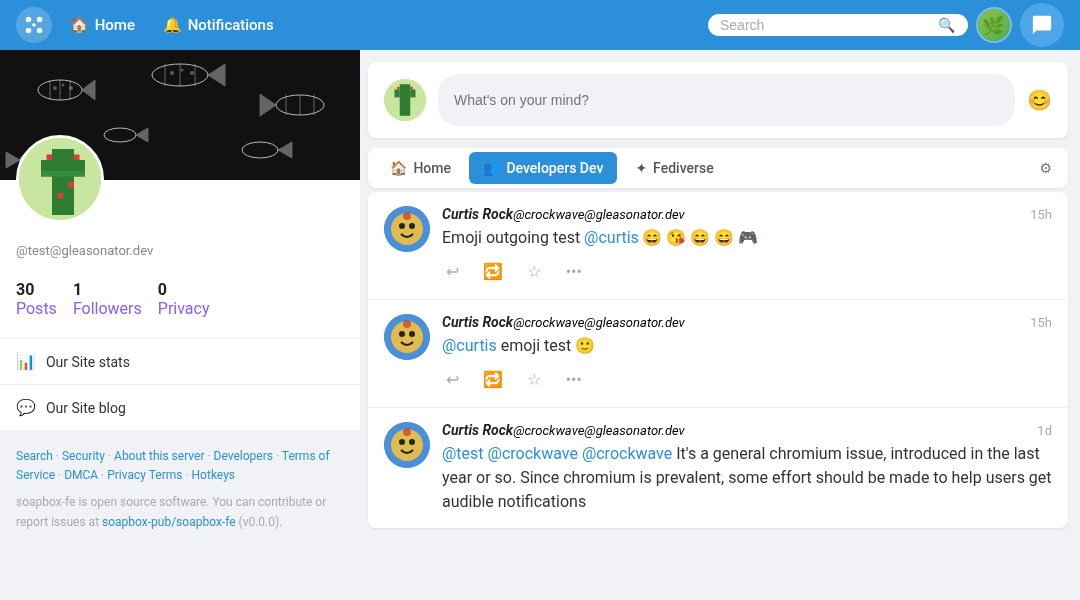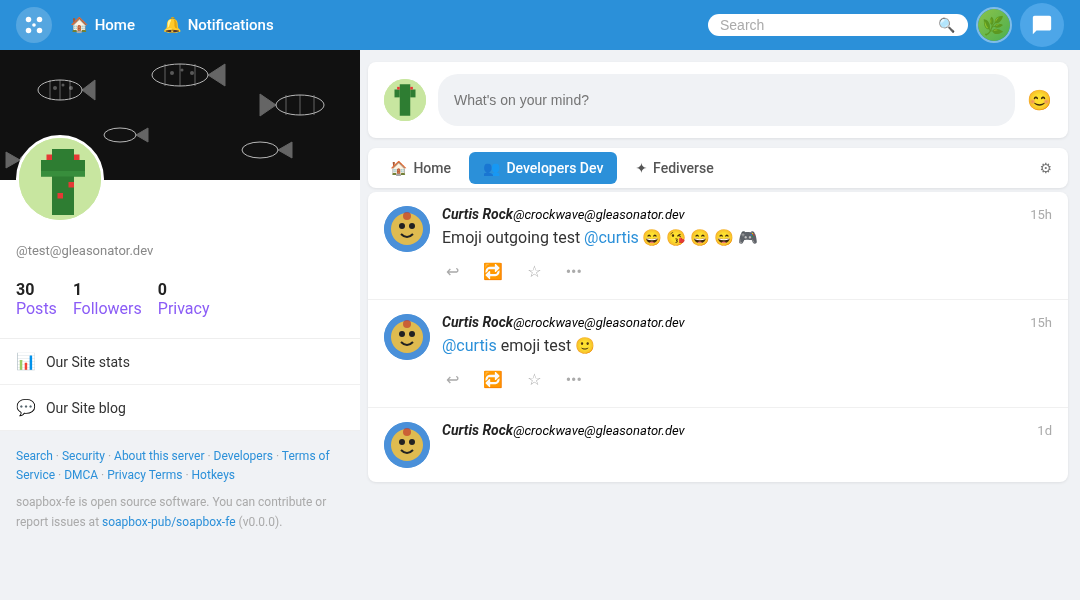--- a/index.html
+++ b/index.html
@@ -485,18 +485,24 @@
           </svg>
         </div>
         <div class="post-content">
           <div class="post-header">
             <div class="post-header-left">
               <span class="post-author">Curtis Rock</span>
               <span class="post-handle">@crockwave@gleasonator.dev</span>
             </div>
             <span class="post-time">1d</span>
           </div>
+          <div class="post-body">
+            <span class="mention">@test</span>
+            <span class="mention"> @crockwave</span>
+            <span class="mention"> @crockwave</span>
+             It's a general chromium issue, introduced in the last year or so. Since chromium is prevalent, some effort should be made to help users get audible notifications
+          </div>
         </div>
       </div>
 
     </div>
   </div>
 </div>
 
 </body></html>

